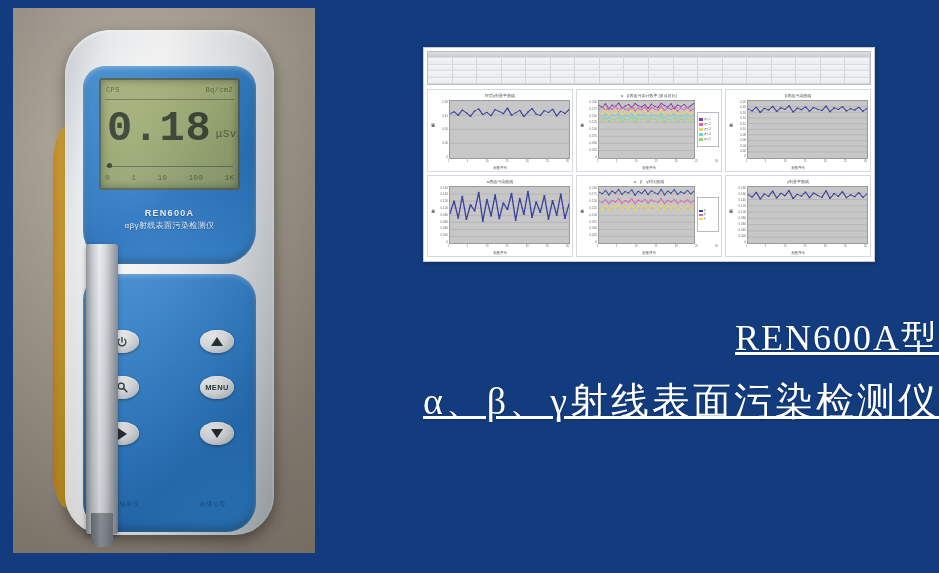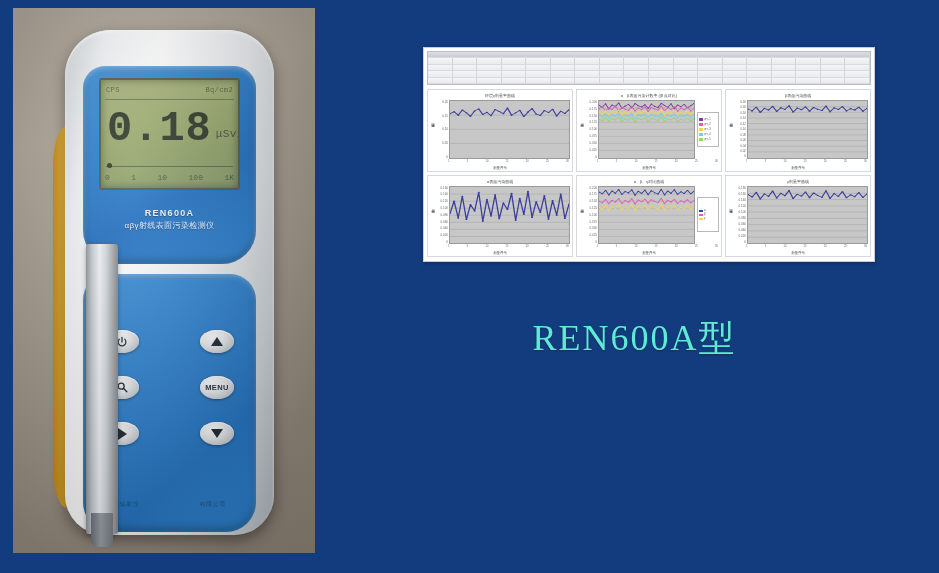--- a/index.html
+++ b/index.html
@@ -211,21 +211,21 @@
   }
   .x-title{
     position:absolute; left:0; right:0; bottom:0; height:6px; line-height:6px;
     text-align:center; font-size:3.5px; color:#55595f;
     font-family:"Liberation Sans", sans-serif;
   }
 
   
   .title-block{
     position:absolute; left:330px; top:315px; width:609px;
-    text-align:center; color:#5eead4;
+    text-align:right; color:#ffffff;text-decoration:underline;
   }
   .title-line1{
     font-family:"Liberation Serif", serif;
     font-size:36px; letter-spacing:2px; line-height:46px;
     text-shadow:0 1px 2px rgba(0,0,0,.25);
   }
   .title-line2{
     font-family:"Liberation Serif", serif;
     font-size:38px; letter-spacing:3px; line-height:56px; margin-top:12px;
     text-shadow:0 1px 2px rgba(0,0,0,.25);
@@ -1035,13 +1035,14 @@
           <span>25</span>
           <span>30</span>
         </div>
         <div class="x-title">测量序号</div>
       </div>
     </div>
 </div>
 
 <div class="title-block">
   <div class="title-line1">REN600A型</div>
+  <div class="title-line2">α、β、γ射线表面污染检测仪</div>
 </div>
 
 </body></html>

